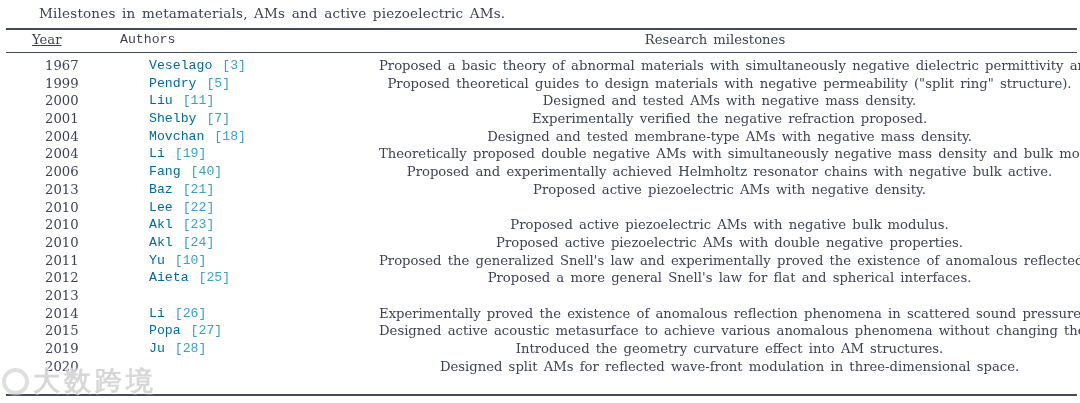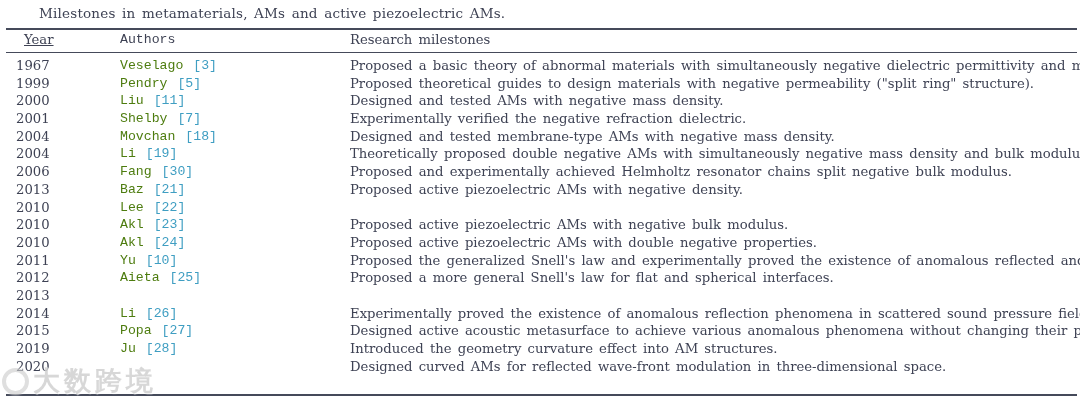--- a/index.html
+++ b/index.html
@@ -28,31 +28,31 @@
   }
   .rule-bottom {
     position: absolute; left: 6px; right: 3px; top: 394px;
     height: 2px; background: #454a5a;
   }
   .header-row {
     position: absolute; left: 0; right: 0; top: 32px;
     display: flex; font-size: 13.2px;
   }
   .tbody {
-    position: absolute; left: 0; right: 0; top: 57px;
+    position: absolute; left: 0; right: 0; top: 57px; padding-left: 29px;
   }
   .row { display: flex; height: 17.7px; line-height: 17.7px; font-size: 13.2px; }
   .col-year   { width: 52px; padding-left: 16px; flex: none; word-spacing: 2px; }
   .col-auth   { width: 115px; padding-left: 68px; flex: none; white-space: nowrap; word-spacing: 2px; font-family: Liberation Mono, monospace; }
   .header-row .col-auth { box-sizing: content-box; width: 47px; }
-  .col-mile   { flex: 1; padding-left: 183px; white-space: nowrap; overflow: hidden; word-spacing: 2px; }
-  .header-row .col-year { padding-left: 24px; text-decoration: underline; }
+  .col-mile   { flex: 1; padding-left: 183px; white-space: nowrap; overflow: hidden; word-spacing: 2px; text-align: center; }
+  .header-row .col-year { padding-left: 32px; text-decoration: underline; }
   .header-row .col-mile { padding-left: 183px; }
   .ref { color: #3f9ec2; }
-  .auth-name { color: #4d7c0f; margin-top: 36px; }
+  .auth-name { color: #0369a1; margin-top: 36px; }
   .watermark {
     position: absolute; left: 2px; top: 366px;
     display: flex; align-items: center; gap: 4px;
     pointer-events: none;
     opacity: 0.85;
   }
   .wm-logo {
     width: 27px; height: 27px; border-radius: 50%;
     border: 4px solid rgba(205,205,205,0.75);
     box-shadow: 0 0 2px rgba(255,255,255,0.95), inset 0 0 2px rgba(255,255,255,0.95);
@@ -111,21 +111,21 @@
       </div>
       <div class="col-mile">Designed and tested AMs with negative mass density.</div>
     </div>
 
     <div class="row">
       <div class="col-year">2001</div>
       <div class="col-auth">
         <span class="auth-name">Shelby</span>
         <span class="ref">[7]</span>
       </div>
-      <div class="col-mile">Experimentally verified the negative refraction dielectric.</div>
+      <div class="col-mile">Experimentally verified the negative refraction proposed.</div>
     </div>
 
     <div class="row">
       <div class="col-year">2004</div>
       <div class="col-auth">
         <span class="auth-name">Movchan</span>
         <span class="ref">[18]</span>
       </div>
       <div class="col-mile">Designed and tested membrane-type AMs with negative mass density.</div>
     </div>
@@ -136,23 +136,23 @@
         <span class="auth-name">Li</span>
         <span class="ref">[19]</span>
       </div>
       <div class="col-mile">Theoretically proposed double negative AMs with simultaneously negative mass density and bulk modulus.</div>
     </div>
 
     <div class="row">
       <div class="col-year">2006</div>
       <div class="col-auth">
         <span class="auth-name">Fang</span>
-        <span class="ref">[30]</span>
-      </div>
-      <div class="col-mile">Proposed and experimentally achieved Helmholtz resonator chains split negative bulk modulus.</div>
+        <span class="ref">[40]</span>
+      </div>
+      <div class="col-mile">Proposed and experimentally achieved Helmholtz resonator chains with negative bulk active.</div>
     </div>
 
     <div class="row">
       <div class="col-year">2013</div>
       <div class="col-auth">
         <span class="auth-name">Baz</span>
         <span class="ref">[21]</span>
       </div>
       <div class="col-mile">Proposed active piezoelectric AMs with negative density.</div>
     </div>
@@ -231,21 +231,21 @@
       </div>
       <div class="col-mile">Introduced the geometry curvature effect into AM structures.</div>
     </div>
 
     <div class="row">
       <div class="col-year">2020</div>
       <div class="col-auth">
         <span class="auth-name"></span>
         <span class="ref"></span>
       </div>
-      <div class="col-mile">Designed curved AMs for reflected wave-front modulation in three-dimensional space.</div>
+      <div class="col-mile">Designed split AMs for reflected wave-front modulation in three-dimensional space.</div>
     </div>
   </div>
 
   <div class="rule-bottom"></div>
 
   <div class="watermark">
     <span class="wm-logo"></span>
     <span class="wm-text">大数跨境</span>
   </div>
 

